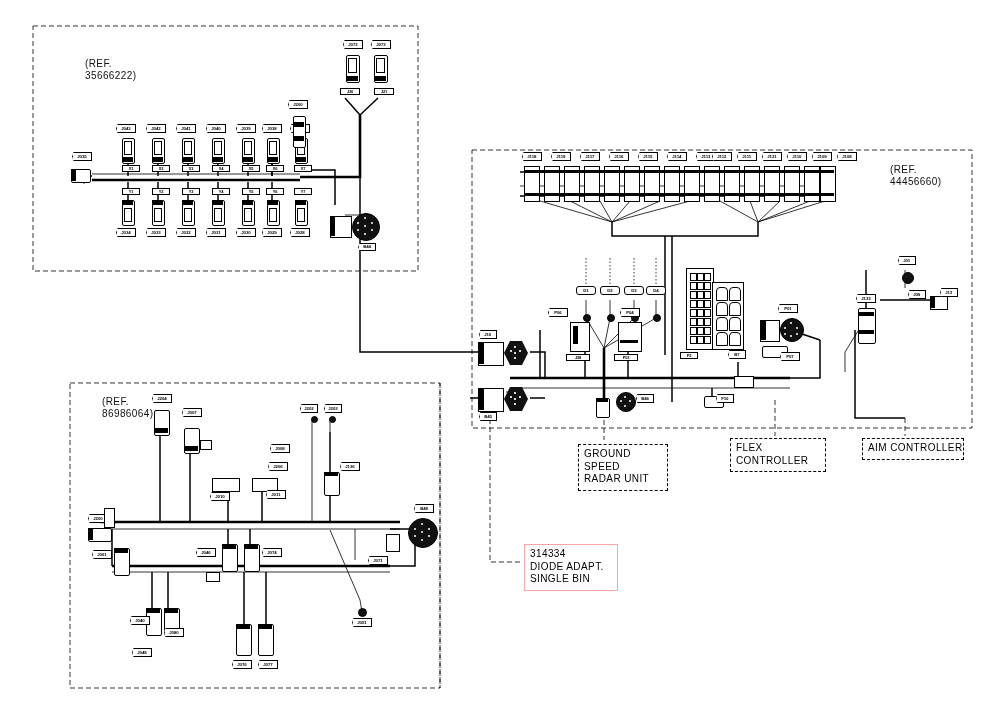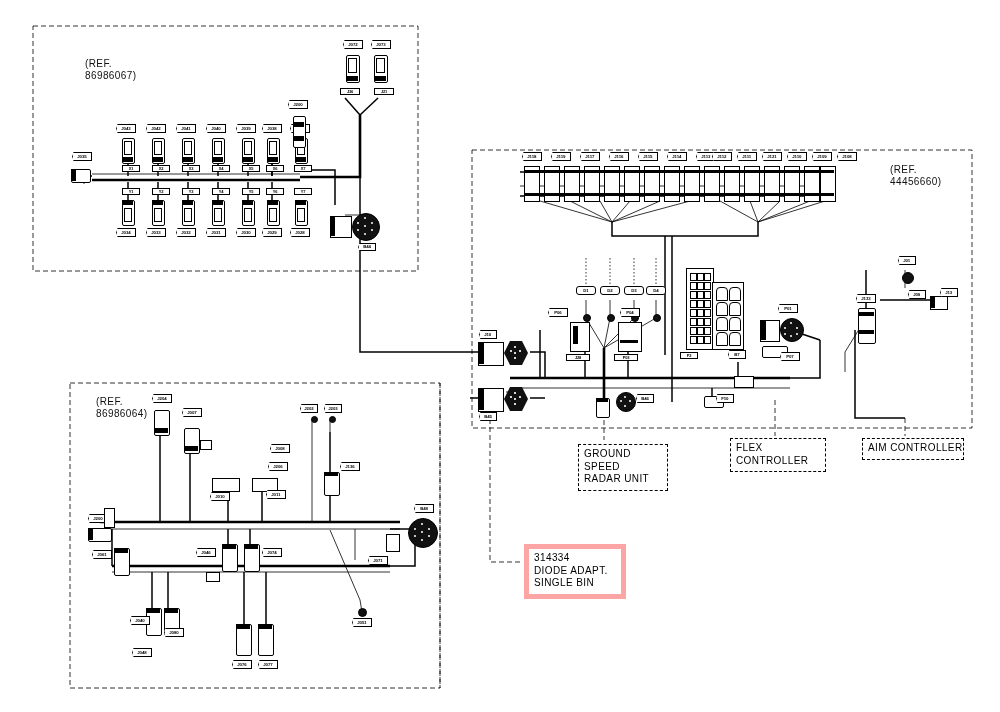--- a/index.html
+++ b/index.html
@@ -4,21 +4,21 @@
 <title>Wiring Harness Schematic</title>
 <style>
   html,body{margin:0;padding:0;background:#ffffff;}
   body{width:1000px;height:712px;position:relative;overflow:hidden;
        font-family:"Liberation Sans",sans-serif;color:#000;}
   #stage{position:absolute;left:0;top:0;width:1000px;height:712px;}
   svg{position:absolute;left:0;top:0;width:1000px;height:712px;}
 
   .reftext{position:absolute;font-size:10px;line-height:12px;letter-spacing:.4px;
            white-space:pre;color:#111;}
-  .labelbox{position:absolute;border:5px solid #fca5a5;background:#fff;
+  .labelbox{position:absolute;border:1px solid #fca5a5;background:#fff;
             font-size:10px;line-height:12.5px;padding:3px 5px 4px 5px;
             white-space:pre;letter-spacing:.4px;}
   .labelbox.dash{border:1px dashed #000;}
 
   
   .tag{position:absolute;background:#fff;border:1.2px solid #000;
        font-size:4.6px;line-height:6px;text-align:center;
        letter-spacing:-0.1px;font-weight:bold;
        display:flex;align-items:center;justify-content:center;
        box-sizing:border-box;}
@@ -188,21 +188,21 @@
     <path d="M228 529 L228 566" class="wire med"></path>
     <path d="M250 529 L250 566" class="wire med"></path>
     <path d="M355 529 L355 560" class="wire thin"></path>
     <path d="M390 566 L415 566 L415 540" class="wire med"></path>
     <path d="M390 529 L410 529" class="wire med"></path>
 
     <path d="M330 530 L360 600 L362 612" class="wire thin"></path>
   </svg>
 
   <div class="reftext" style="left:85px;top:58px"><span>(REF.</span>
-<span>86986067)</span></div>
+<span>35666222)</span></div>
 
   <div class="tag hex" style="left:343px;top:40px;width:20px;height:9px">
       <span class="inner"></span>
       <span class="txt">J072</span>
     </div>
   <div class="tag hex" style="left:371px;top:40px;width:20px;height:9px">
       <span class="inner"></span>
       <span class="txt">J073</span>
     </div>
   <div class="plugbody" style="left:346px;top:55px;width:12px;height:26px;border-radius:2px"></div>
@@ -608,21 +608,21 @@
   <div class="labelbox dash" style="left:730px;top:438px;width:84px"><span>FLEX
 CONTROLLER</span></div>
   <div class="labelbox dash" style="left:578px;top:444px;width:78px"><span>GROUND
 SPEED
 RADAR UNIT</span></div>
   <div class="labelbox dash" style="left:862px;top:438px;width:90px"><span>AIM CONTROLLER</span></div>
   <div class="labelbox" style="left:524px;top:544px;width:82px"><span>314334
 DIODE ADAPT.
 SINGLE BIN</span></div>
 
-  <div class="reftext" style="left:96px;top:396px"><span>(REF.</span>
+  <div class="reftext" style="left:102px;top:396px"><span>(REF.</span>
 <span>86986064)</span></div>
 
   <div class="tag hex" style="left:152px;top:394px;width:20px;height:9px">
       <span class="inner"></span>
       <span class="txt">J204</span>
     </div>
   <div class="plugbody" style="left:154px;top:410px;width:14px;height:24px;border-radius:2px"></div>
   <div class="blk" style="left:154px;top:428px;width:14px;height:5px"></div>
 
   <div class="tag hex" style="left:182px;top:408px;width:20px;height:9px">

